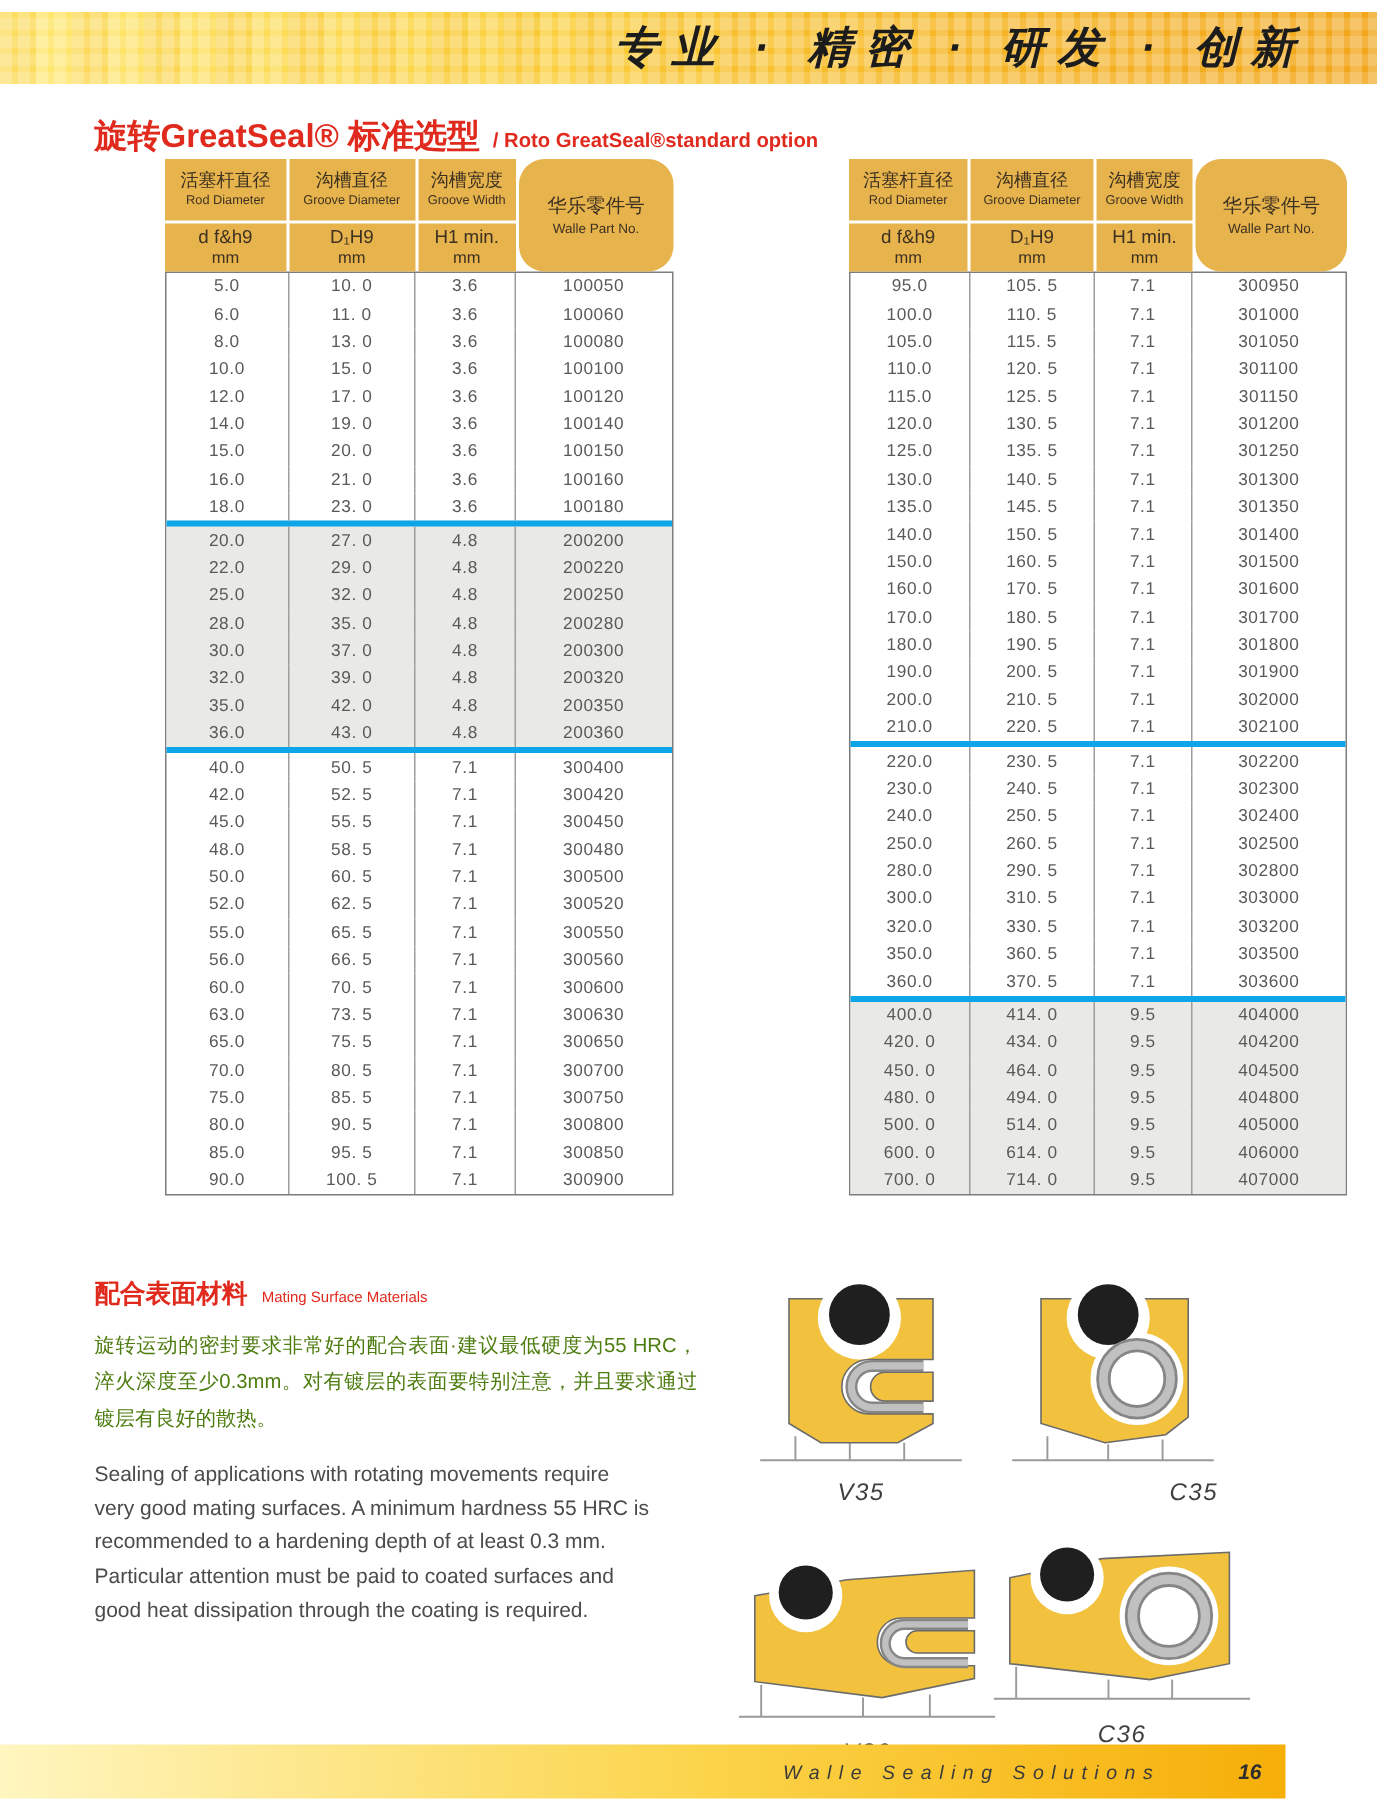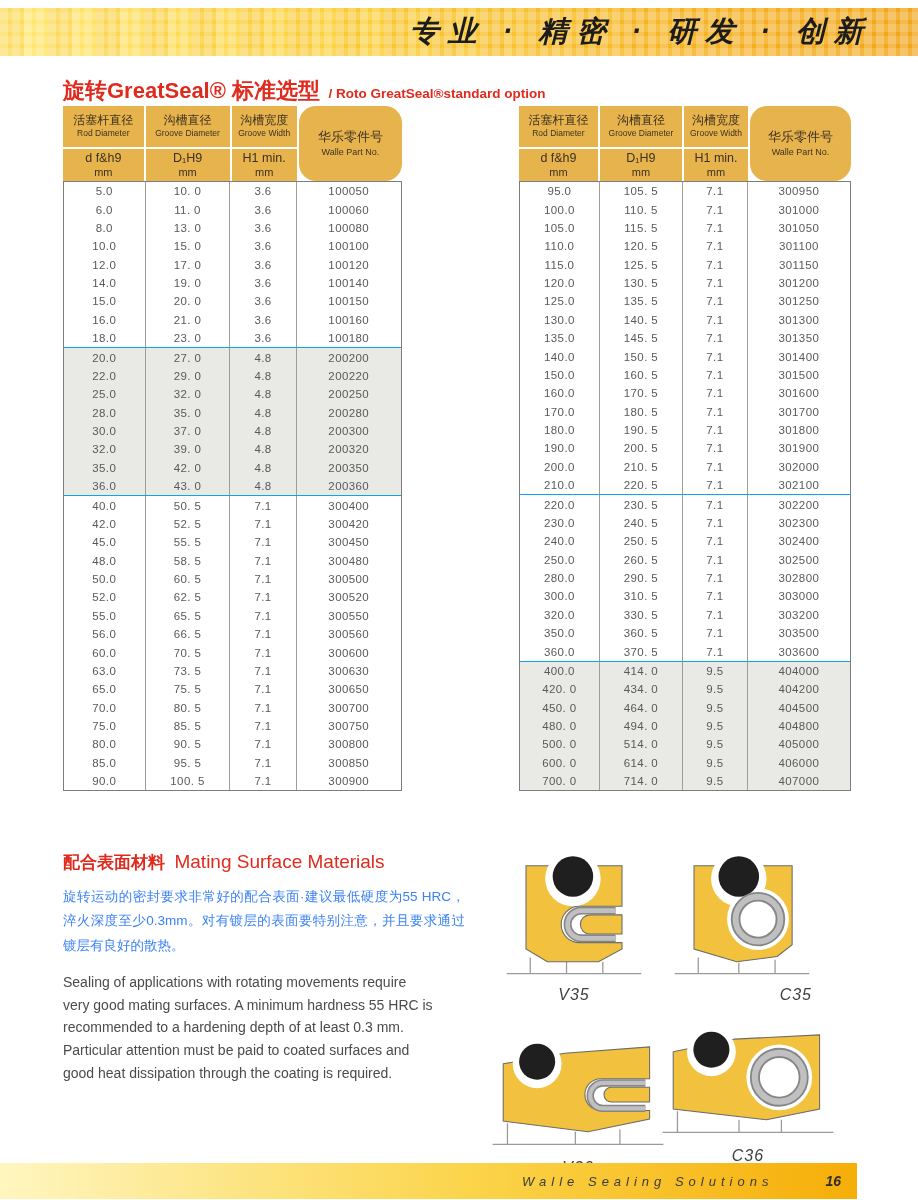--- a/index.html
+++ b/index.html
@@ -21,53 +21,53 @@
   }
   .slogan{
     position:absolute;right:46px;top:50%;transform:translateY(-50%);
     font-size:29px;font-weight:bold;font-style:italic;letter-spacing:9px;color:#1c1c1c;white-space:nowrap;
   }
   
   .page-title{position:absolute;left:63px;top:76px;color:#e02a1e;white-space:nowrap;}
   .page-title .cn{font-size:22px;font-weight:bold;}
   .page-title .en{font-size:13.5px;font-weight:bold;margin-left:4px;}
   
-  .seal-table{position:absolute;top:106px;}
+  .seal-table{position:absolute;top:106px;margin-left:47px;}
   #table-left{left:63px;width:339px;}
   #table-right{left:519px;width:332px;}
   .thead{
     display:grid;grid-template-columns:24.2fr 25.2fr 19.6fr 31fr;grid-template-rows:41px 32px;
     gap:2px;background:#ffffff;
   }
   .hcell{
     background:#e7b34c;color:#3d3122;display:flex;flex-direction:column;
     align-items:center;justify-content:center;text-align:center;line-height:1.15;
   }
   .hcell .cn{font-size:12px;}
   .hcell .en{font-size:8.5px;margin-top:1px;}
   .hcell .sym{font-size:12.5px;}
   .hcell .unit{font-size:11px;}
   .hcell.part{grid-column:4;grid-row:1/3;border-radius:17px;}
   .hcell.part .cn{font-size:13px;}
   .hcell.part .en{font-size:9px;margin-top:2px;}
   .tbody{border:1px solid #7d7d7d;background:#ffffff;}
-  .tgroup + .tgroup{border-top:1px solid #0ea5e9;}
+  .tgroup + .tgroup{border-top:4px solid #0ea5e9;}
   .tgroup.shaded{background:#e9e9e5;}
   .trow{display:grid;grid-template-columns:24.2fr 25.2fr 19.6fr 31fr;height:18.39px;}
   .tcell{
     display:flex;align-items:center;justify-content:center;
     font-size:11.5px;color:#58595b;border-right:1px solid #9d9d9d;letter-spacing:.4px;
   }
   .tcell:last-child{border-right:none;}
   
   .materials{position:absolute;left:63px;top:851px;width:402px;}
   .m-head{white-space:nowrap;}
   .m-head .cn{font-size:17px;font-weight:bold;color:#e02a1e;font-family:Liberation Serif, serif;}
-  .m-head .en{font-size:19px;color:#e02a1e;margin-left:5px;}
-  .m-text-cn{margin-top:11px;font-size:13.5px;color:#3b82f6;line-height:1.8;width:402px;text-align:justify;}
+  .m-head .en{font-size:10px;color:#e02a1e;margin-left:5px;}
+  .m-text-cn{margin-top:11px;font-size:13.5px;color:#4d7c0f;line-height:1.8;width:402px;text-align:justify;}
   .m-text-en{margin-top:13px;font-size:14px;color:#4b4b4b;line-height:1.62;width:372px;}
   
   .diagram{position:absolute;text-align:center;font-style:italic;}
   #d-v35{left:504px;top:853px;width:140px;}
   #d-c35{left:672px;top:853px;width:140px;text-align:right;}
   #d-v36{left:490px;top:1032px;width:176px;}
   #d-c36{left:660px;top:1020px;width:176px;}
   .dlabel{font-size:16px;color:#3f3f3f;margin-top:1px;letter-spacing:1px;}
   
   .footer{

